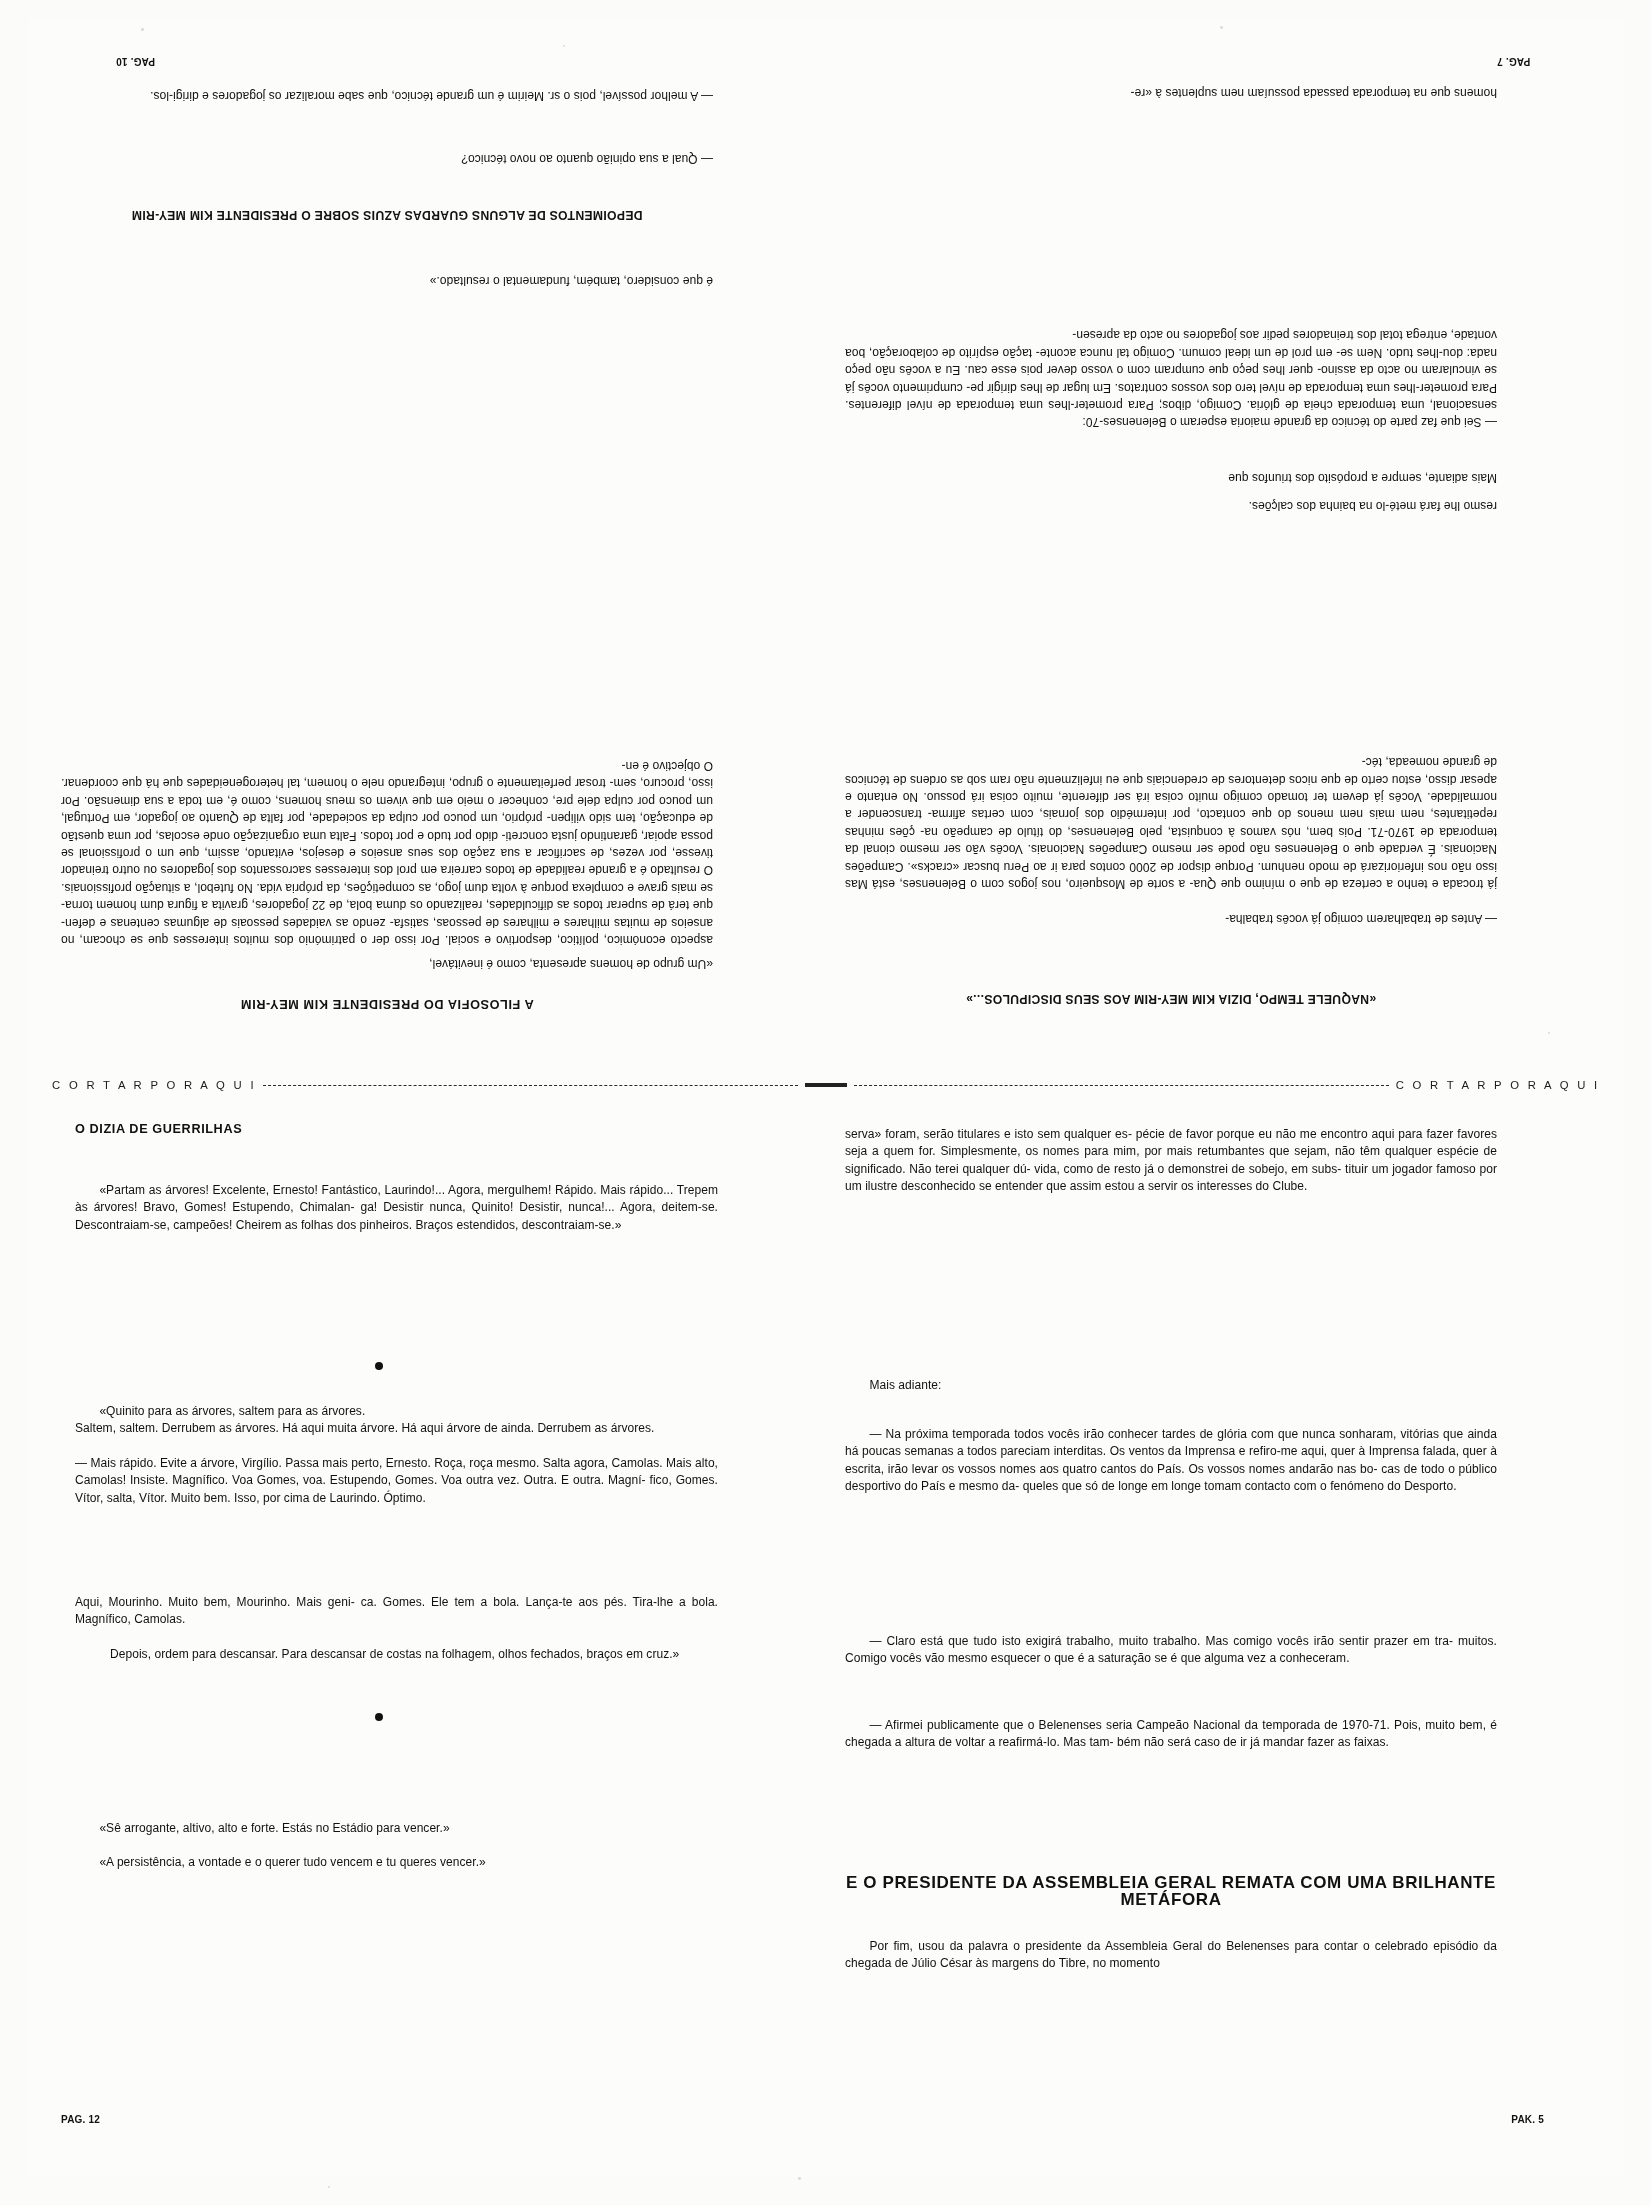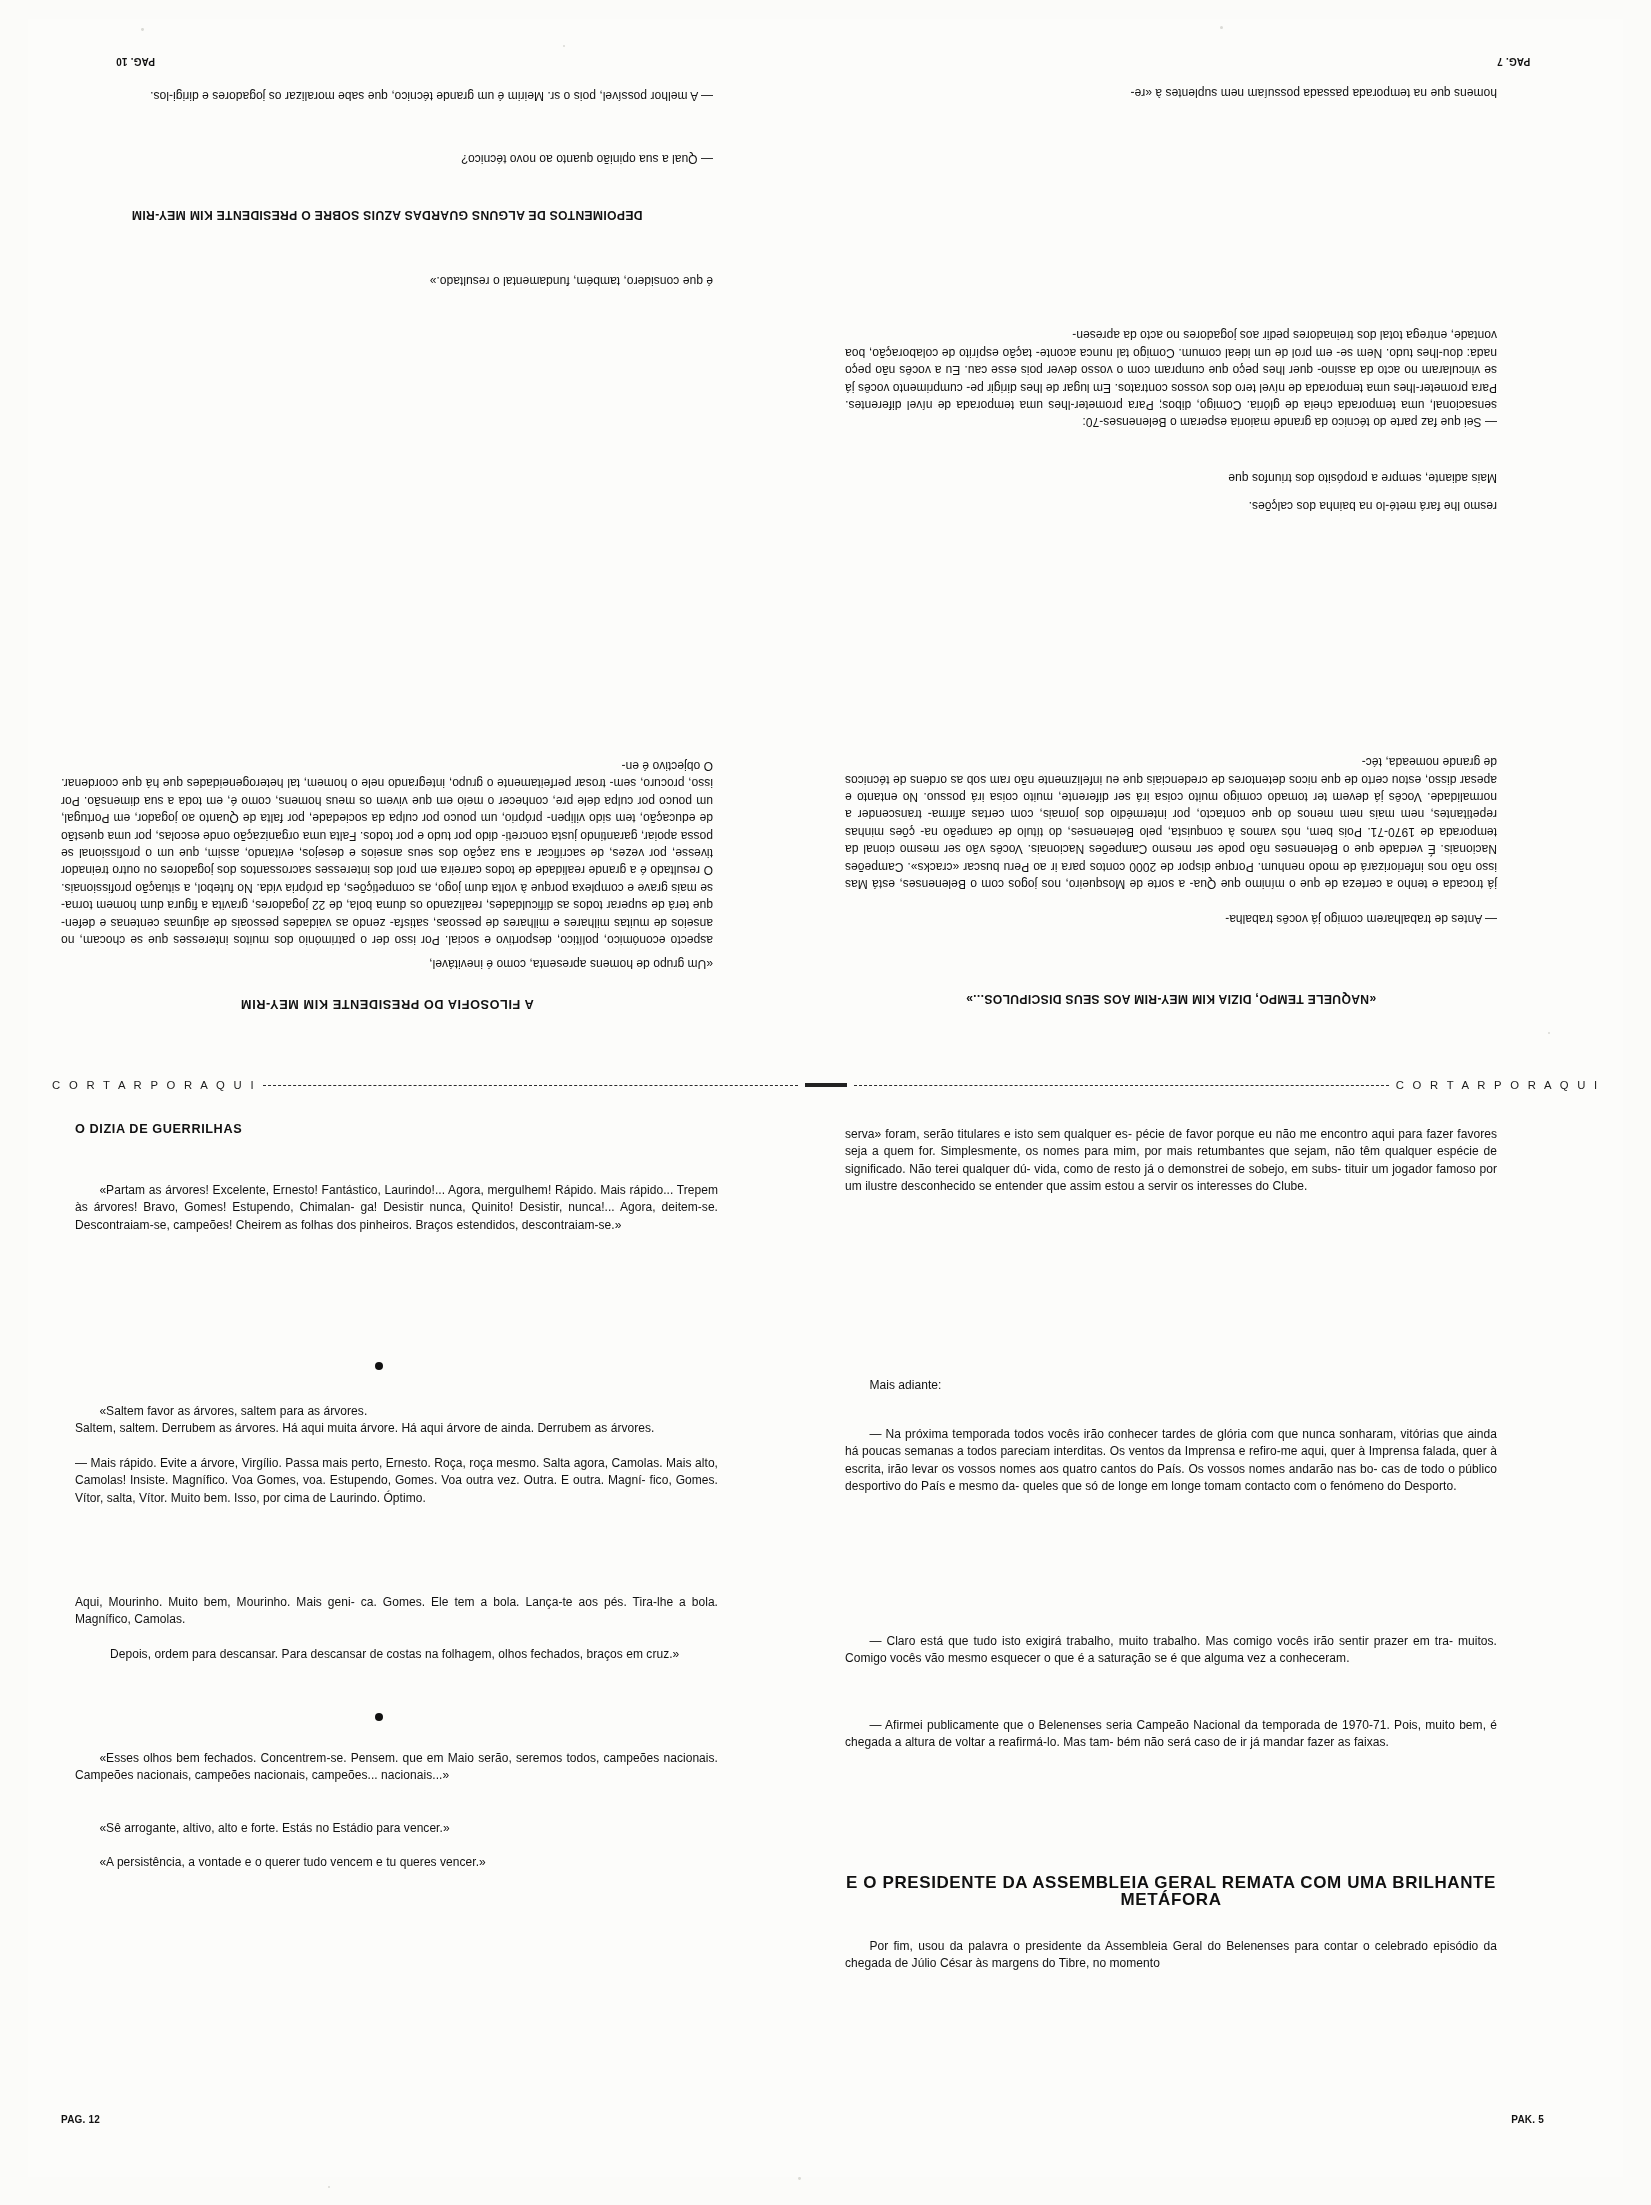--- a/index.html
+++ b/index.html
@@ -156,33 +156,32 @@
     <span class="dashes"></span>
     <span class="cut-label">C O R T A R   P O R   A Q U I</span>
   </div>
 
   <div class="tb head-bold-left" style="left:75px; top:1121px; width:652px;">O DIZIA DE GUERRILHAS</div>
 
   <div class="tb body-text indent" style="left:75px; top:1182px; width:643px;">«Partam as árvores! Excelente, Ernesto! Fantástico, Laurindo!... Agora, mergulhem! Rápido. Mais rápido... Trepem às árvores! Bravo, Gomes! Estupendo, Chimalan- ga! Desistir nunca, Quinito! Desistir, nunca!... Agora, deitem-se. Descontraiam-se, campeões! Cheirem as folhas dos pinheiros. Braços estendidos, descontraiam-se.»</div>
 
   <div class="bullet-dot" style="left:375px; top:1362px;"></div>
 
-  <div class="tb body-text indent" style="left:75px; top:1403px; width:643px;">«Saltem favor as árvores, saltem para as árvores.</div>
+  <div class="tb body-text indent" style="left:75px; top:1403px; width:643px;">«Quinito para as árvores, saltem para as árvores.</div>
 
   <div class="tb body-text" style="left:75px; top:1420px; width:643px;">Saltem, saltem. Derrubem as árvores. Há aqui muita árvore. Há aqui árvore de ainda. Derrubem as árvores.</div>
 
   <div class="tb body-text" style="left:75px; top:1594px; width:643px;">Aqui, Mourinho. Muito bem, Mourinho. Mais geni- ca. Gomes. Ele tem a bola. Lança-te aos pés. Tira-lhe a bola. Magnífico, Camolas.</div>
 
   <div class="tb body-text" style="left:75px; top:1455px; width:643px;">— Mais rápido. Evite a árvore, Virgílio. Passa mais perto, Ernesto. Roça, roça mesmo. Salta agora, Camolas. Mais alto, Camolas! Insiste. Magnífico. Voa Gomes, voa. Estupendo, Gomes. Voa outra vez. Outra. E outra. Magní- fico, Gomes. Vítor, salta, Vítor. Muito bem. Isso, por cima de Laurindo. Óptimo.</div>
 
   <div class="tb body-text" style="left:89px; top:1646px; width:643px;margin-left:21px;">Depois, ordem para descansar. Para descansar de costas na folhagem, olhos fechados, braços em cruz.»</div>
 
   <div class="bullet-dot" style="left:375px; top:1713px;"></div>
 
-  <div class="tb body-text indent" style="left:75px; top:1750px; width:643px;">«Esses olhos bem fechados. Concentrem-se. Pensem. que em Maio serão, seremos todos, campeões nacionais. Campeões nacionais, campeões nacionais, campeões... nacionais...»</div>
 
   <div class="tb body-text indent" style="left:75px; top:1820px; width:643px;">«Sê arrogante, altivo, alto e forte. Estás no Estádio para vencer.»</div>
 
   <div class="tb body-text indent" style="left:75px; top:1854px; width:643px;">«A persistência, a vontade e o querer tudo vencem e tu queres vencer.»</div>
 
   <div class="tb folio" style="left:61px; top:2114px; width:141px;">PAG. 12</div>
 
   <div class="tb body-text" style="left:845px; top:1126px; width:652px;">serva» foram, serão titulares e isto sem qualquer es- pécie de favor porque eu não me encontro aqui para fazer favores seja a quem for. Simplesmente, os nomes para mim, por mais retumbantes que sejam, não têm qualquer espécie de significado. Não terei qualquer dú- vida, como de resto já o demonstrei de sobejo, em subs- tituir um jogador famoso por um ilustre desconhecido se entender que assim estou a servir os interesses do Clube.</div>
 
   <div class="tb body-text indent" style="left:845px; top:1377px; width:652px;">Mais adiante:</div>

